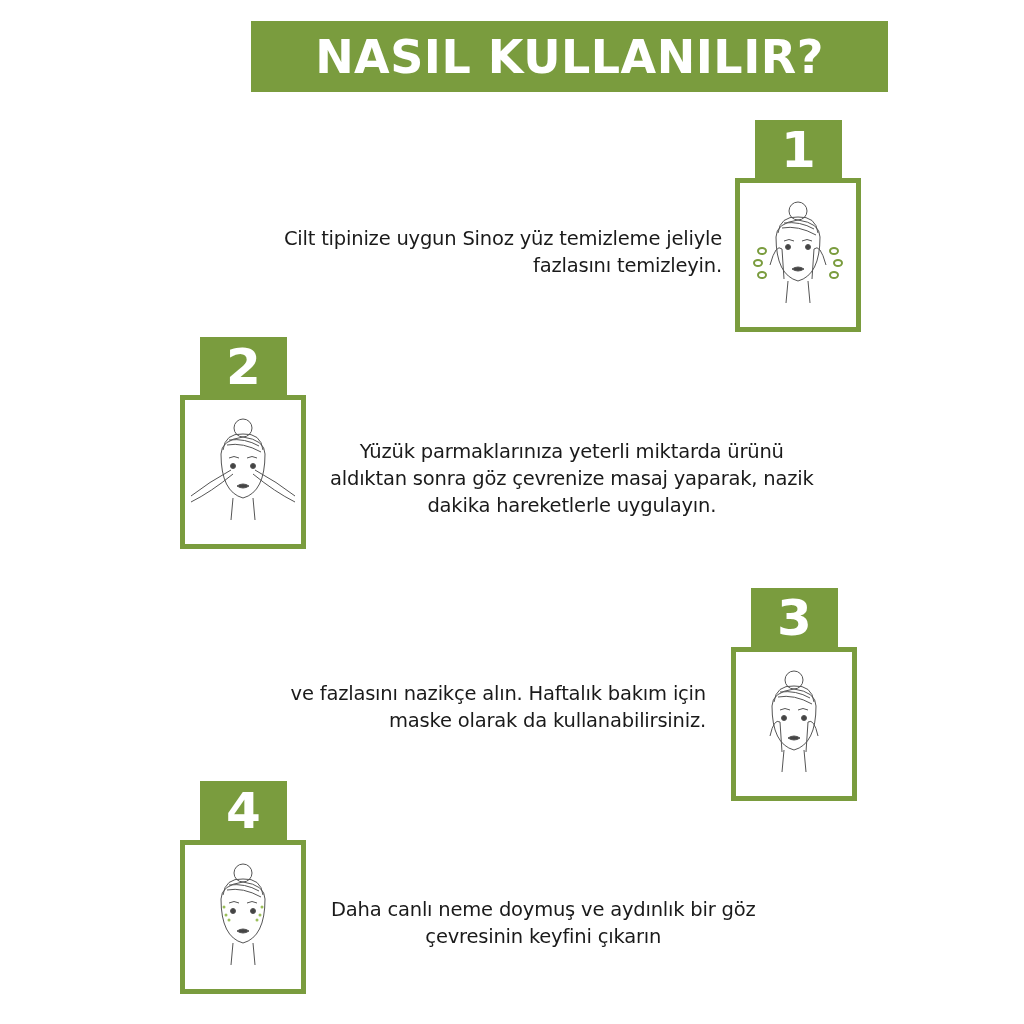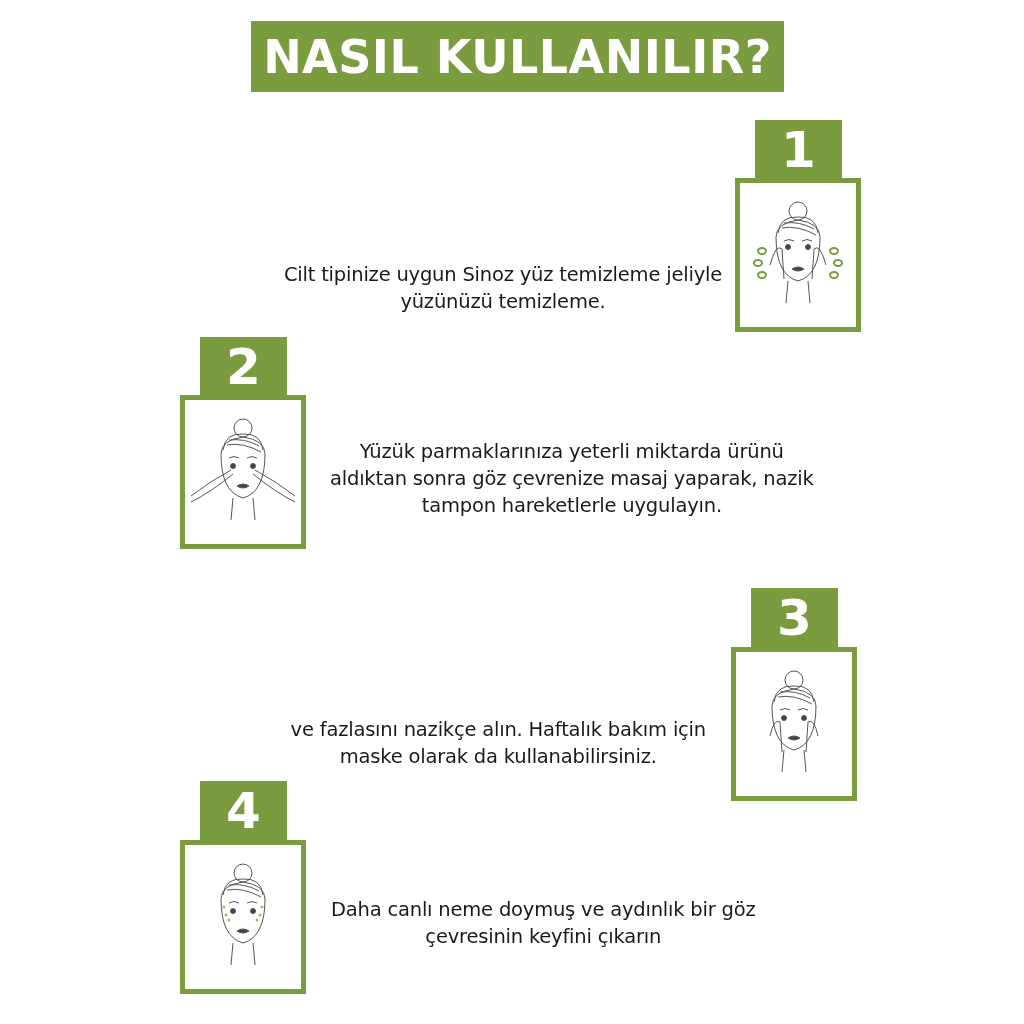--- a/index.html
+++ b/index.html
@@ -1,30 +1,30 @@
 <!DOCTYPE html>
 <html><head>
   <meta charset="utf-8">
   <style>
     html, body { margin: 0; padding: 0; background: #ffffff; }
     body { width: 1024px; height: 1024px; position: relative; overflow: hidden;
       font-family: "Liberation Sans", "DejaVu Sans", sans-serif; color: #1a1a1a; }
-    .banner { position: absolute; left: 251px; top: 21px; width: 533px; height: 71px;
+    .banner { position: absolute; left: 251px; top: 21px; width: 637px; height: 71px;
       background: #7a9c3e; display: flex; align-items: center; justify-content: center; }
     .banner-text { color: #ffffff; font-weight: 700; font-size: 46px; letter-spacing: 0.5px;
       font-family: "DejaVu Sans", sans-serif; }
     .num-tab { position: absolute; width: 87px; height: 60px; background: #7a9c3e;
       display: flex; align-items: center; justify-content: center; }
     .num-text { color: #fff; font-weight: 700; font-size: 50px; font-family: "DejaVu Sans", sans-serif; line-height: 1; }
     .frame { position: absolute; width: 116px; height: 144px; border: 5px solid #7a9c3e; background: #fff; }
     .frame svg { position: absolute; left: 0; top: 0; width: 116px; height: 144px; }
     .desc { position: absolute; font-size: 19.5px; line-height: 27px; color: #1a1a1a;
       font-family: "DejaVu Sans", sans-serif; letter-spacing: -0.2px; }
     .desc div { white-space: nowrap; }
-    .right { text-align: center; margin-top: 36px; }
+    .right { text-align: right; }
     .left { text-align: center; }
   </style>
 </head>
 <body>
 
 <div class="banner">
   <span class="banner-text">NASIL KULLANILIR?</span>
 </div>
 
 <div>
@@ -52,21 +52,21 @@
           <ellipse cx="18" cy="80" rx="4" ry="3"></ellipse>
           <ellipse cx="22" cy="92" rx="4" ry="3"></ellipse>
         <ellipse cx="94" cy="68" rx="4" ry="3"></ellipse>
           <ellipse cx="98" cy="80" rx="4" ry="3"></ellipse>
           <ellipse cx="94" cy="92" rx="4" ry="3"></ellipse>
       </g>
     </svg>
   </div>
   <div class="desc right" style="right:302px; top:225px;">
     <div>Cilt tipinize uygun Sinoz yüz temizleme jeliyle</div>
-    <div>yüzünüzü temizleme.</div>
+    <div>fazlasını temizleyin.</div>
   </div>
 </div>
 
 <div>
   <div class="num-tab" style="left:200px; top:337px;">
     <span class="num-text">2</span>
   </div>
   <div class="frame" style="left:180px; top:395px;">
     <svg viewBox="0 0 116 144" fill="none" stroke="#555" stroke-width="1">
       <ellipse cx="58" cy="28" rx="9" ry="9"></ellipse>
@@ -83,21 +83,21 @@
         <path d="M6 102 Q26 92 48 74"></path>
       <path d="M110 96 Q92 82 70 70"></path>
         <path d="M110 102 Q90 92 68 74"></path>
       <path d="M48 98 L46 120"></path>
         <path d="M68 98 L70 120"></path>
     </svg>
   </div>
   <div class="desc left" style="left:330px; top:438px;">
     <div>Yüzük parmaklarınıza yeterli miktarda ürünü</div>
     <div>aldıktan sonra göz çevrenize masaj yaparak, nazik</div>
-    <div>tampon hareketlerle uygulayın.</div>
+    <div>dakika hareketlerle uygulayın.</div>
   </div>
 </div>
 
 <div>
   <div class="num-tab" style="left:751px; top:588px;">
     <span class="num-text">3</span>
   </div>
   <div class="frame" style="left:731px; top:647px;">
     <svg viewBox="0 0 116 144" fill="none" stroke="#555" stroke-width="1">
       <ellipse cx="58" cy="28" rx="9" ry="9"></ellipse>

